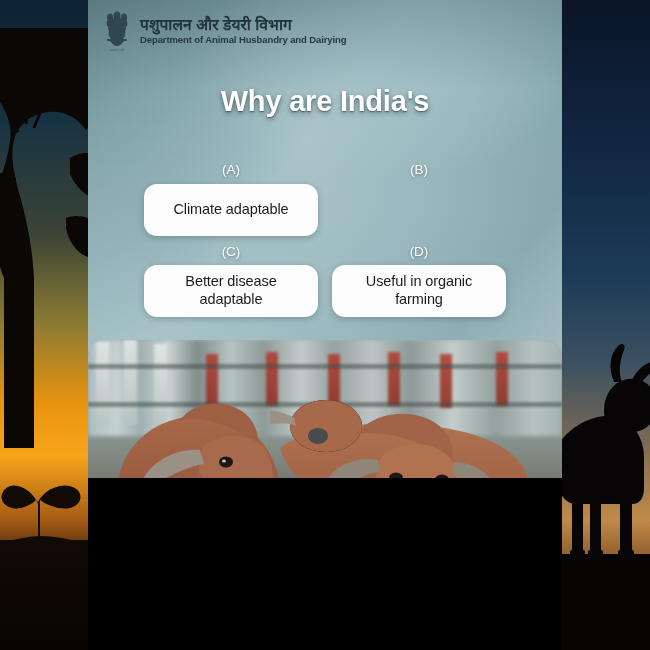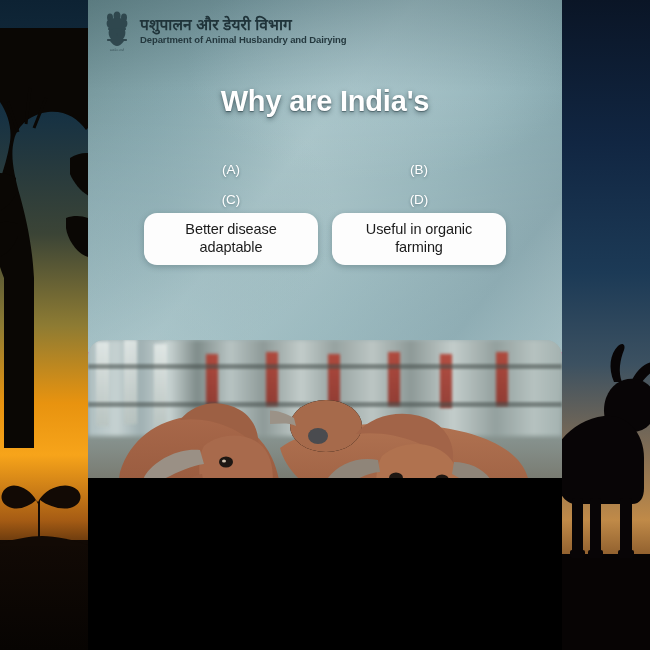--- a/index.html
+++ b/index.html
@@ -280,20 +280,23 @@
       </div>
     </div>
 
     <div id="title-block">
       <span class="title-line">Why are India's</span>
     </div>
 
     <div id="options-grid">
       <div class="option-cell">
         <span class="option-key">(A)</span>
+        <div class="option-card">
+          <span class="option-label">Climate adaptable</span>
+        </div>
       </div>
       <div class="option-cell">
         <span class="option-key">(B)</span>
       </div>
       <div class="option-cell">
         <span class="option-key">(C)</span>
         <div class="option-card">
           <span class="option-label">Better disease adaptable</span>
         </div>
       </div>

